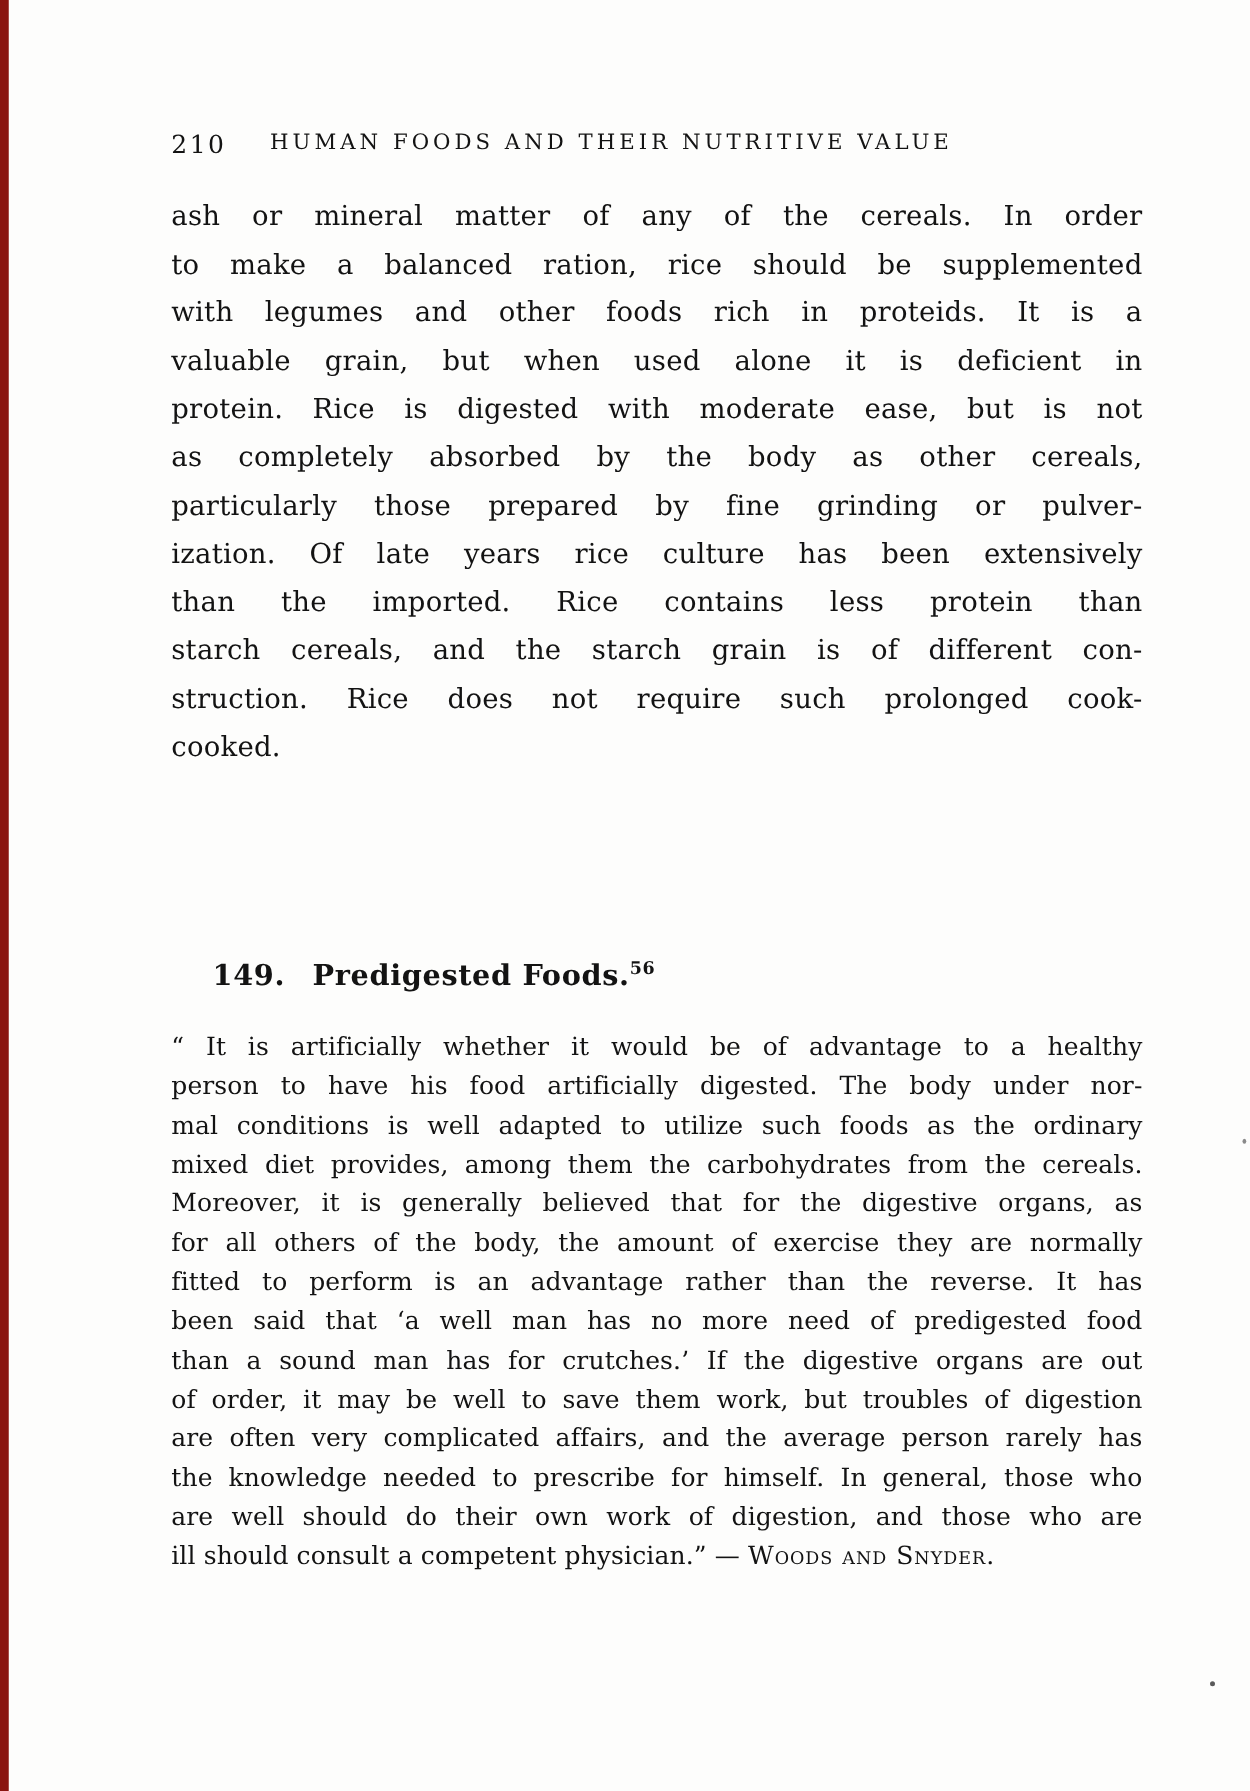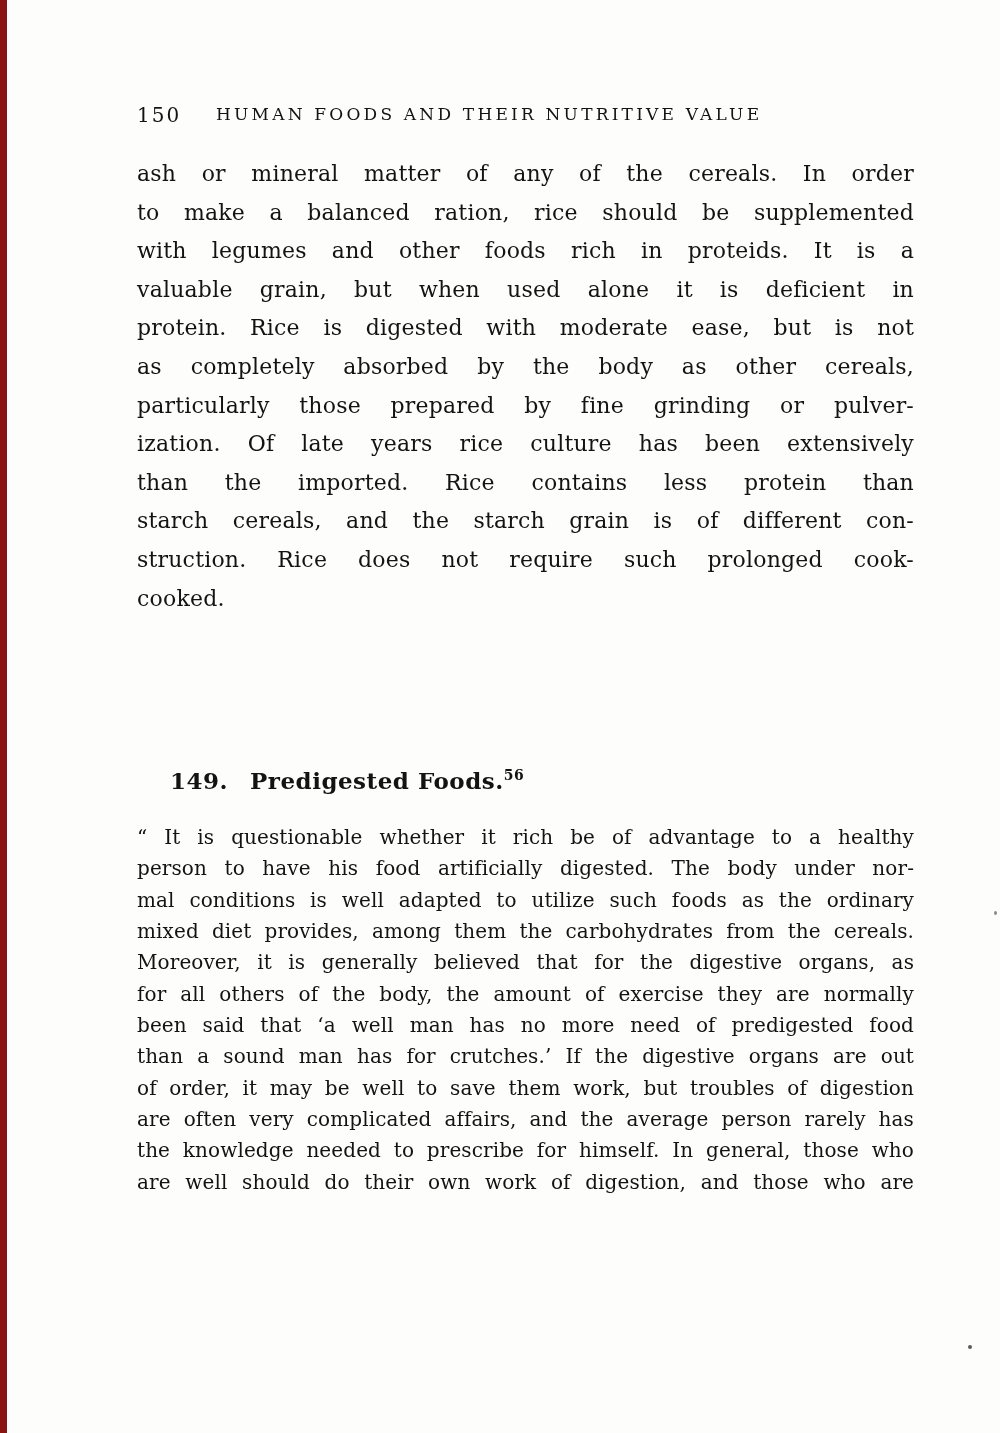--- a/index.html
+++ b/index.html
@@ -80,21 +80,21 @@
   .speck-b { left: 968px; top: 1345px; width: 4px; height: 4px; background: #5a5a5a; }
 </style>
 </head>
 <body>
 
 <div class="page" style="background: rgb(253, 253, 252); color: rgb(19, 19, 19);">
 
   <div class="edge-strip" style="background: rgb(138, 20, 16);"></div>
 
   <div class="running-head">
-    <span class="page-number">150</span>
+    <span class="page-number">210</span>
     <span class="head-title">HUMAN FOODS AND THEIR NUTRITIVE VALUE</span>
   </div>
 
   <div class="para-large">
     <div class="jline">ash or mineral matter of any of the cereals.  In order</div>
     <div class="jline">to make a balanced ration, rice should be supplemented</div>
     <div class="jline">with legumes and other foods rich in proteids.  It is a</div>
     <div class="jline">valuable grain, but when used alone it is deficient in</div>
     <div class="jline">protein.  Rice is digested with moderate ease, but is not</div>
     <div class="jline">as completely absorbed by the body as other cereals,</div>
@@ -104,30 +104,32 @@
     <div class="jline">starch cereals, and the starch grain is of different con-</div>
     <div class="jline">struction.  Rice does not require such prolonged cook-</div>
     <div class="lline">cooked.</div>
   </div>
 
   <div class="section-heading">
     <span class="num">149.</span><span>Predigested Foods.</span><sup>56</sup>
   </div>
 
   <div class="para-small">
-    <div class="jline">“ It is questionable whether it rich be of advantage to a healthy</div>
+    <div class="jline">“ It is artificially whether it would be of advantage to a healthy</div>
     <div class="jline">person to have his food artificially digested.  The body under nor-</div>
     <div class="jline">mal conditions is well adapted to utilize such foods as the ordinary</div>
     <div class="jline">mixed diet provides, among them the carbohydrates from the cereals.</div>
     <div class="jline">Moreover, it is generally believed that for the digestive organs, as</div>
     <div class="jline">for all others of the body, the amount of exercise they are normally</div>
+    <div class="jline">fitted to perform is an advantage rather than the reverse.  It has</div>
     <div class="jline">been said that ‘a well man has no more need of predigested food</div>
     <div class="jline">than a sound man has for crutches.’  If the digestive organs are out</div>
     <div class="jline">of order, it may be well to save them work, but troubles of digestion</div>
     <div class="jline">are often very complicated affairs, and the average person rarely has</div>
     <div class="jline">the knowledge needed to prescribe for himself.  In general, those who</div>
     <div class="jline">are well should do their own work of digestion, and those who are</div>
+    <div class="lline"><span>ill should consult a competent physician.” — </span><span class="smallcaps">Woods and Snyder.</span></div>
   </div>
 
   <div class="speck speck-a"></div>
   <div class="speck speck-b"></div>
 
 </div>
 
 </body></html>

